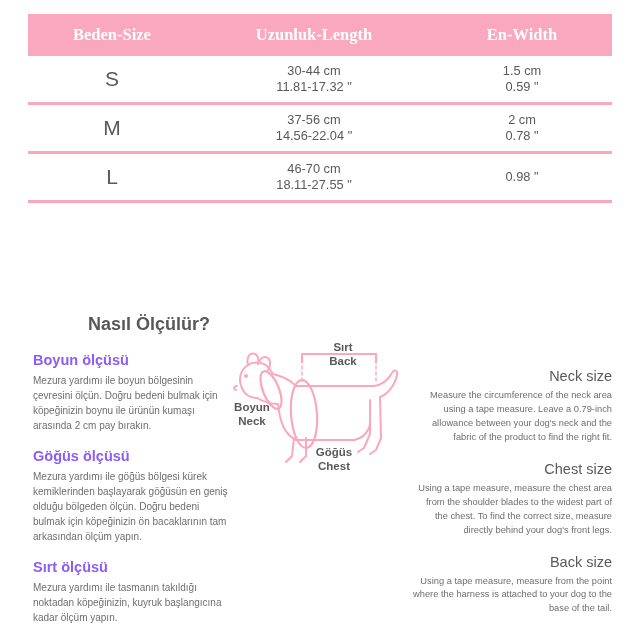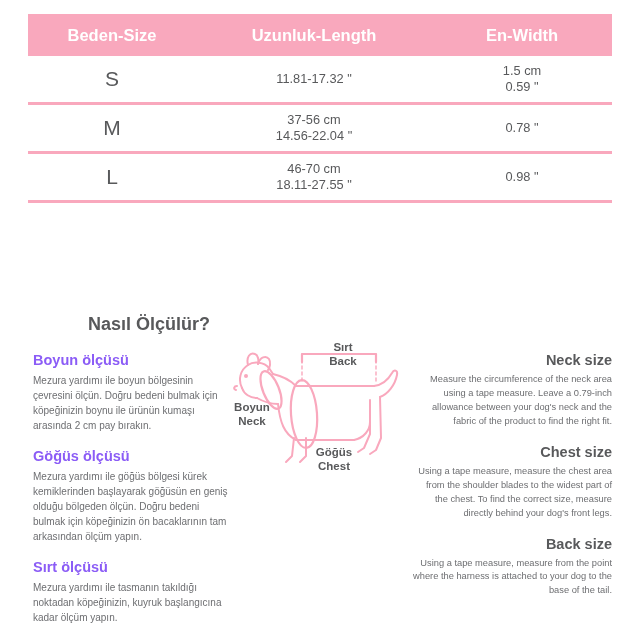--- a/index.html
+++ b/index.html
@@ -32,20 +32,21 @@
     background: #f9a8bd;
     height: 42px;
     display: flex;
     align-items: center;
   }
   .table-header .cell {
     color: #ffffff;
     font-size: 16.5px;
     font-weight: bold;
     text-align: center;
+    font-family: Liberation Serif, serif;
   }
   .col-size   { width: 168px; }
   .col-length { width: 236px; }
   .col-width  { width: 180px; }
 
   .table-row {
     display: flex;
     align-items: center;
     height: 46px;
     border-bottom: 3px solid #f9a8bd;
@@ -101,23 +102,24 @@
   
   .right-col {
     position: absolute;
     right: 28px;
     top: 352px;
     width: 200px;
     text-align: right;
   }
   .right-col .item-title {
     font-size: 14.5px;
-    font-weight: bold;
+    font-weight: normal;
     color: #58595b;
     margin-bottom: 5px;
+    margin-top: 16px;
   }
   .right-col .item-body {
     font-size: 9.3px;
     line-height: 1.5;
     color: #6d6e71;
     text-align: right;
     margin-bottom: 15px;
   }
 
   
@@ -154,35 +156,37 @@
 
     <div class="table-header">
       <div class="cell col-size">Beden-Size</div>
       <div class="cell col-length">Uzunluk-Length</div>
       <div class="cell col-width">En-Width</div>
     </div>
 
     <div class="table-row first">
       <div class="cell col-size cell-size">S</div>
       <div class="cell col-length cell-vals">
+        <span class="metric">30-44 cm</span>
         <span class="imperial">11.81-17.32 "</span>
       </div>
       <div class="cell col-width cell-vals">
         <span class="metric">1.5 cm</span>
         <span class="imperial">0.59 "</span>
       </div>
     </div>
 
     <div class="table-row">
       <div class="cell col-size cell-size">M</div>
       <div class="cell col-length cell-vals">
         <span class="metric">37-56 cm</span>
         <span class="imperial">14.56-22.04 "</span>
       </div>
       <div class="cell col-width cell-vals">
+        <span class="metric">2 cm</span>
         <span class="imperial">0.78 "</span>
       </div>
     </div>
 
     <div class="table-row">
       <div class="cell col-size cell-size">L</div>
       <div class="cell col-length cell-vals">
         <span class="metric">46-70 cm</span>
         <span class="imperial">18.11-27.55 "</span>
       </div>

